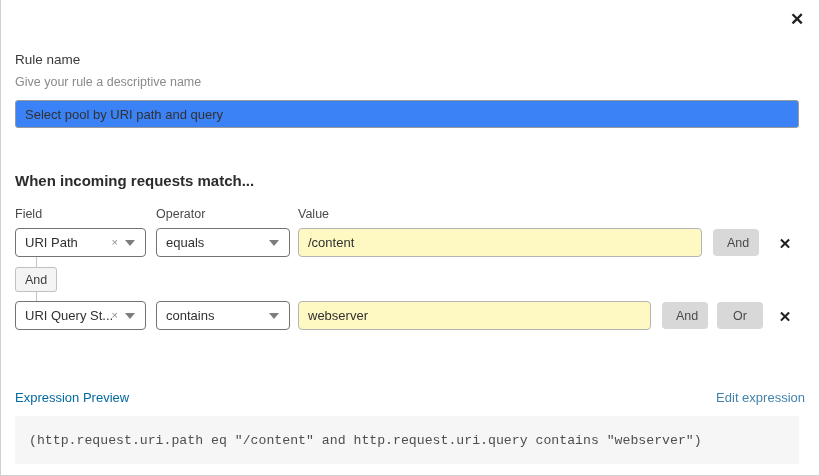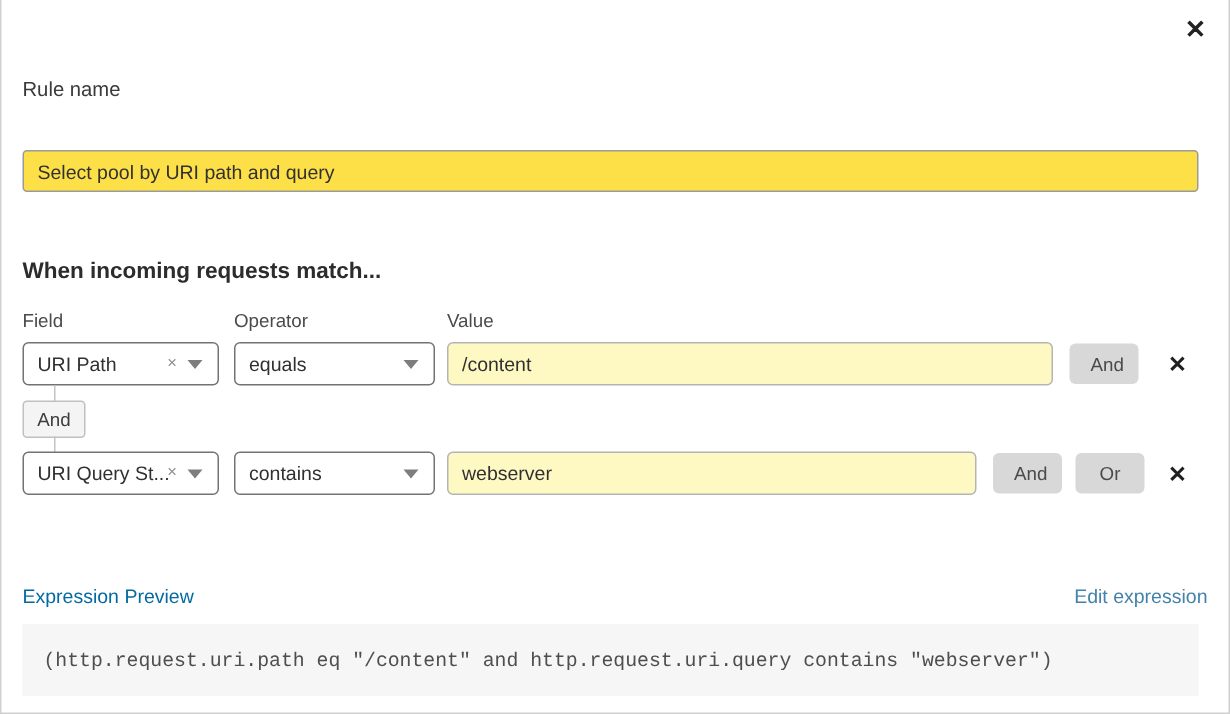--- a/index.html
+++ b/index.html
@@ -70,21 +70,21 @@
 
   .rule-name-input {
     position: absolute;
     left: 14px;
     top: 100px;
     width: 784px;
     height: 28px;
     box-sizing: border-box;
     border: 1px solid #9a9a9a;
     border-radius: 3px;
-    background: #fde047;
+    background: #3b82f6;
     font-family: "Liberation Sans", sans-serif;
     font-size: 13px;
     color: #313131;
     padding: 0 9px;
     outline: none;
   }
 
   
   .section-title {
     position: absolute;
@@ -275,20 +275,21 @@
   }
 </style>
 </head>
 <body>
 
 <div class="dialog">
 
   <div class="close-btn">✕</div>
 
   <div id="rule-name-label" class="field-label">Rule name</div>
+  <div id="rule-name-help" class="field-sublabel">Give your rule a descriptive name</div>
   <input class="rule-name-input" type="text" value="Select pool by URI path and query" style="">
 
   <div class="section-title">When incoming requests match...</div>
 
   <div id="hdr-field" class="col-header">Field</div>
   <div id="hdr-operator" class="col-header">Operator</div>
   <div id="hdr-value" class="col-header">Value</div>
 
   <div id="cond-row-0" class="cond-row">
     <div class="select-box select-field">

